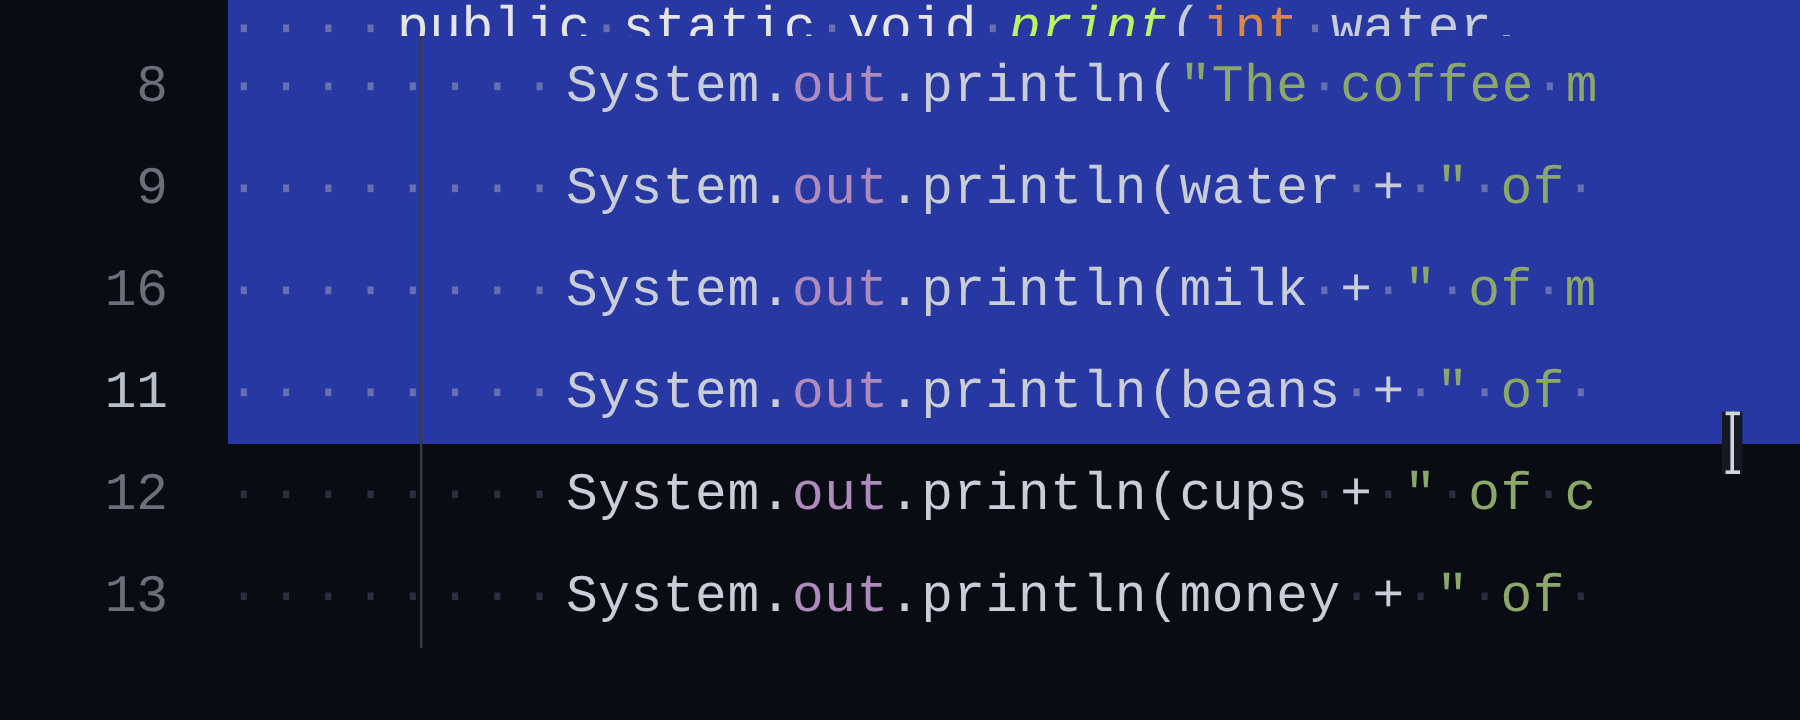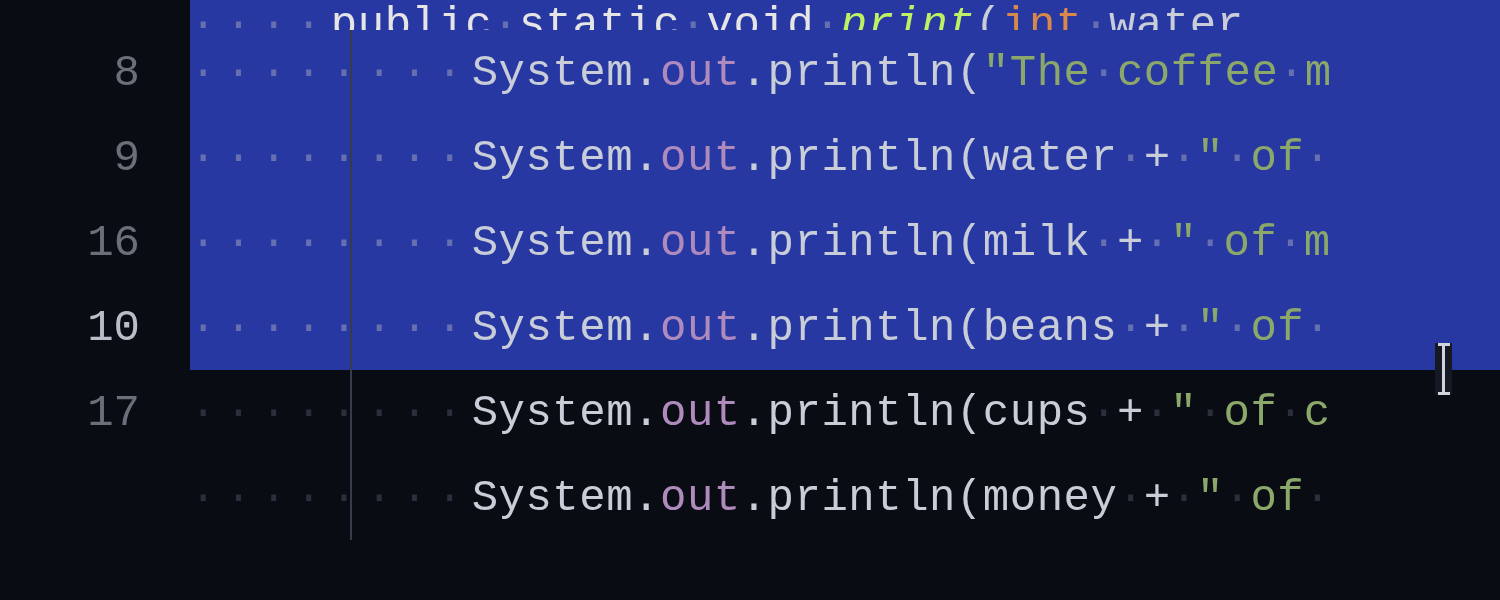--- a/index.html
+++ b/index.html
@@ -124,22 +124,23 @@
   </style>
 </head>
 <body>
 
 <div class="editor">
   <div class="gutter" id="gutter">
       <div class="line-num top-cut" style="height: 30px; overflow: hidden; align-items: flex-end;"></div>
       <div class="line-num">8</div>
       <div class="line-num">9</div>
       <div class="line-num">16</div>
-      <div class="line-num current">10</div>
-      <div class="line-num">17</div>
+      <div class="line-num current">11</div>
+      <div class="line-num">12</div>
+      <div class="line-num">13</div>
     </div>
   <div class="code-area" id="code-area">
     <div class="caret-wrap">
       <div class="caret"></div>
     </div>
   <div class="code-line selected top-cut"><div class="code-content"><span class="ws-dot" style="color: rgb(102, 112, 176);">· · · · </span><span class="keyword">public</span><span class="ws-dot" style="color: rgb(102, 112, 176);">·</span><span class="keyword">static</span><span class="ws-dot" style="color: rgb(102, 112, 176);">·</span><span class="keyword">void</span><span class="ws-dot" style="color: rgb(102, 112, 176);">·</span><span class="method-decl">print</span><span class="punct">(</span><span class="type">int</span><span class="ws-dot" style="color: rgb(102, 112, 176);">·</span><span class="default">water,</span></div></div>
       <div class="code-line selected"><div class="indent-guide"></div><div class="code-content"><span class="ws-dot" style="color: rgb(102, 112, 176);">· · · · · · · · </span><span class="default">System</span><span class="punct">.</span><span class="static-field">out</span><span class="punct">.</span><span class="default">println</span><span class="punct">(</span><span class="string">"The</span><span class="ws-dot" style="color: rgb(102, 112, 176);">·</span><span class="string">coffee</span><span class="ws-dot" style="color: rgb(102, 112, 176);">·</span><span class="string">m</span></div></div>
       <div class="code-line selected"><div class="indent-guide"></div><div class="code-content"><span class="ws-dot" style="color: rgb(102, 112, 176);">· · · · · · · · </span><span class="default">System</span><span class="punct">.</span><span class="static-field">out</span><span class="punct">.</span><span class="default">println</span><span class="punct">(</span><span class="default">water</span><span class="ws-dot" style="color: rgb(102, 112, 176);">·</span><span class="op">+</span><span class="ws-dot" style="color: rgb(102, 112, 176);">·</span><span class="string">"</span><span class="ws-dot" style="color: rgb(102, 112, 176);">·</span><span class="string">of</span><span class="ws-dot" style="color: rgb(102, 112, 176);">·</span></div></div>
       <div class="code-line selected"><div class="indent-guide"></div><div class="code-content"><span class="ws-dot" style="color: rgb(102, 112, 176);">· · · · · · · · </span><span class="default">System</span><span class="punct">.</span><span class="static-field">out</span><span class="punct">.</span><span class="default">println</span><span class="punct">(</span><span class="default">milk</span><span class="ws-dot" style="color: rgb(102, 112, 176);">·</span><span class="op">+</span><span class="ws-dot" style="color: rgb(102, 112, 176);">·</span><span class="string">"</span><span class="ws-dot" style="color: rgb(102, 112, 176);">·</span><span class="string">of</span><span class="ws-dot" style="color: rgb(102, 112, 176);">·</span><span class="string">m</span></div></div>
       <div class="code-line selected current-line-bg"><div class="indent-guide"></div><div class="code-content"><span class="ws-dot" style="color: rgb(102, 112, 176);">· · · · · · · · </span><span class="default">System</span><span class="punct">.</span><span class="static-field">out</span><span class="punct">.</span><span class="default">println</span><span class="punct">(</span><span class="default">beans</span><span class="ws-dot" style="color: rgb(102, 112, 176);">·</span><span class="op">+</span><span class="ws-dot" style="color: rgb(102, 112, 176);">·</span><span class="string">"</span><span class="ws-dot" style="color: rgb(102, 112, 176);">·</span><span class="string">of</span><span class="ws-dot" style="color: rgb(102, 112, 176);">·</span></div></div>

